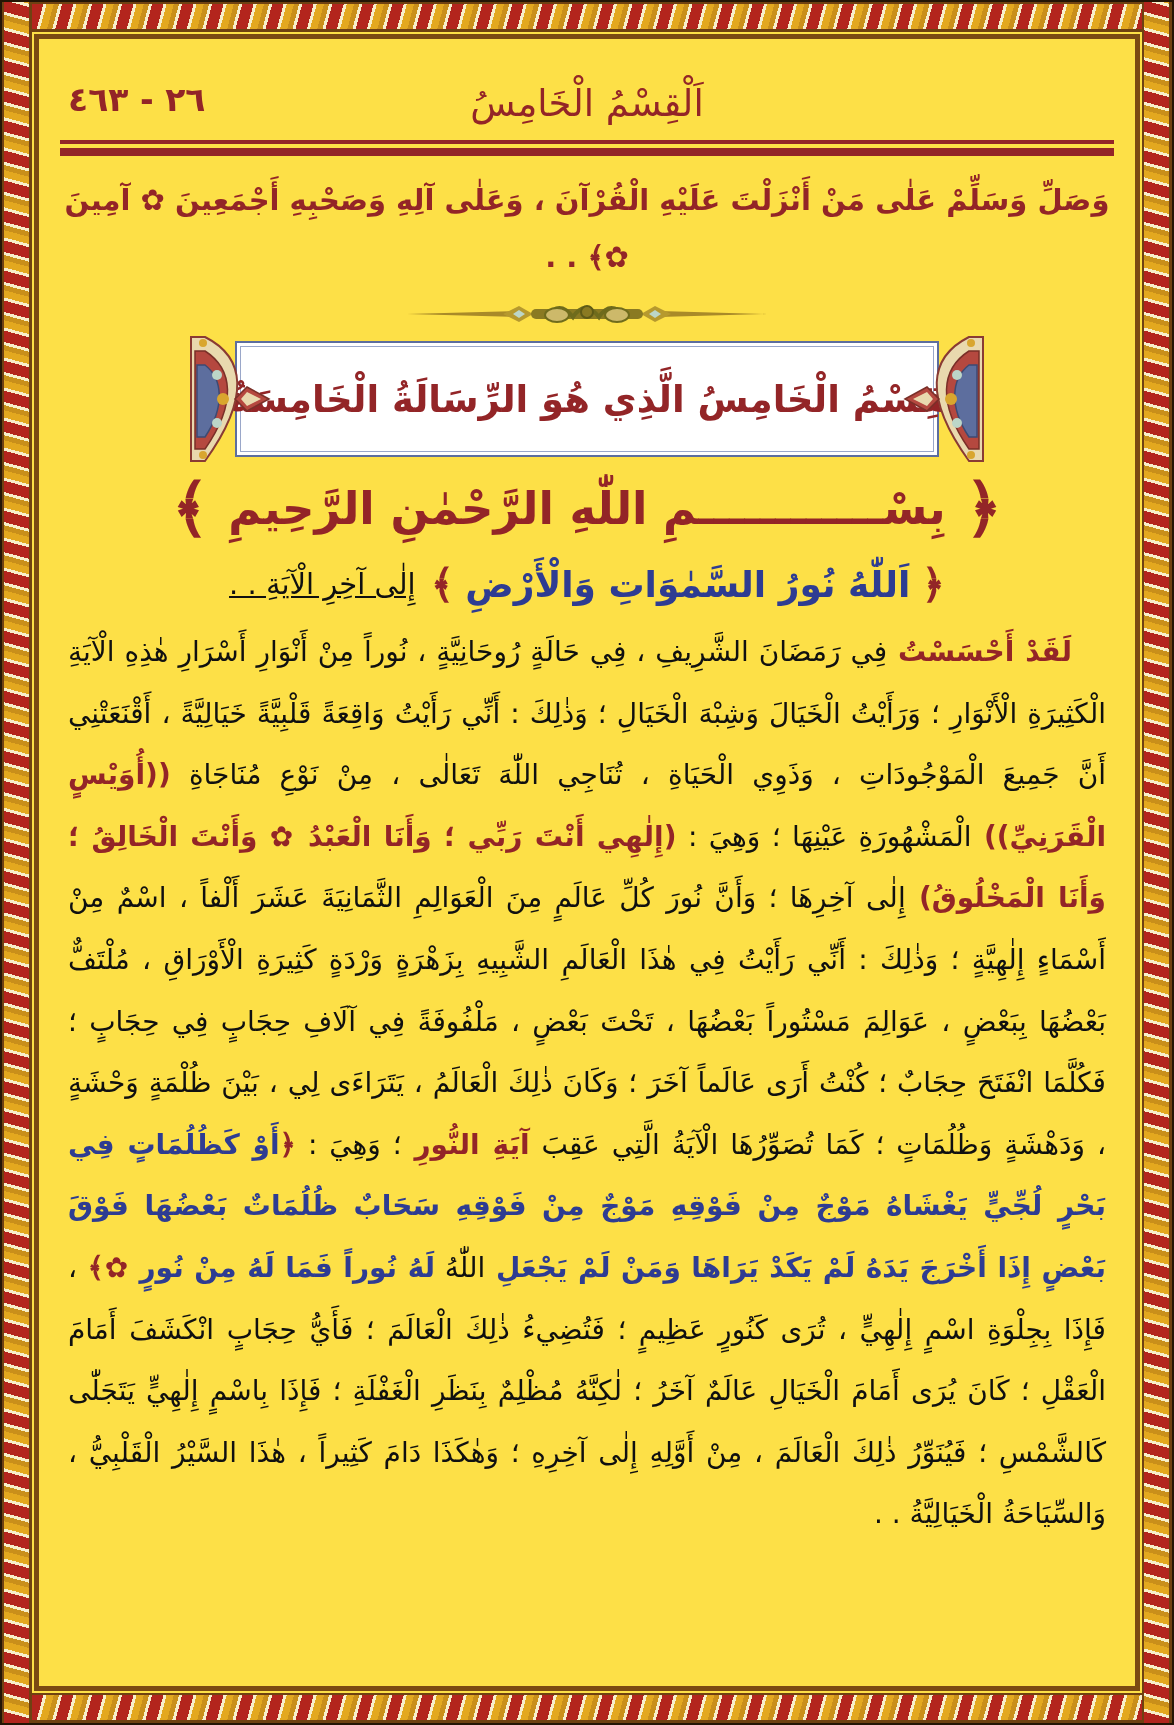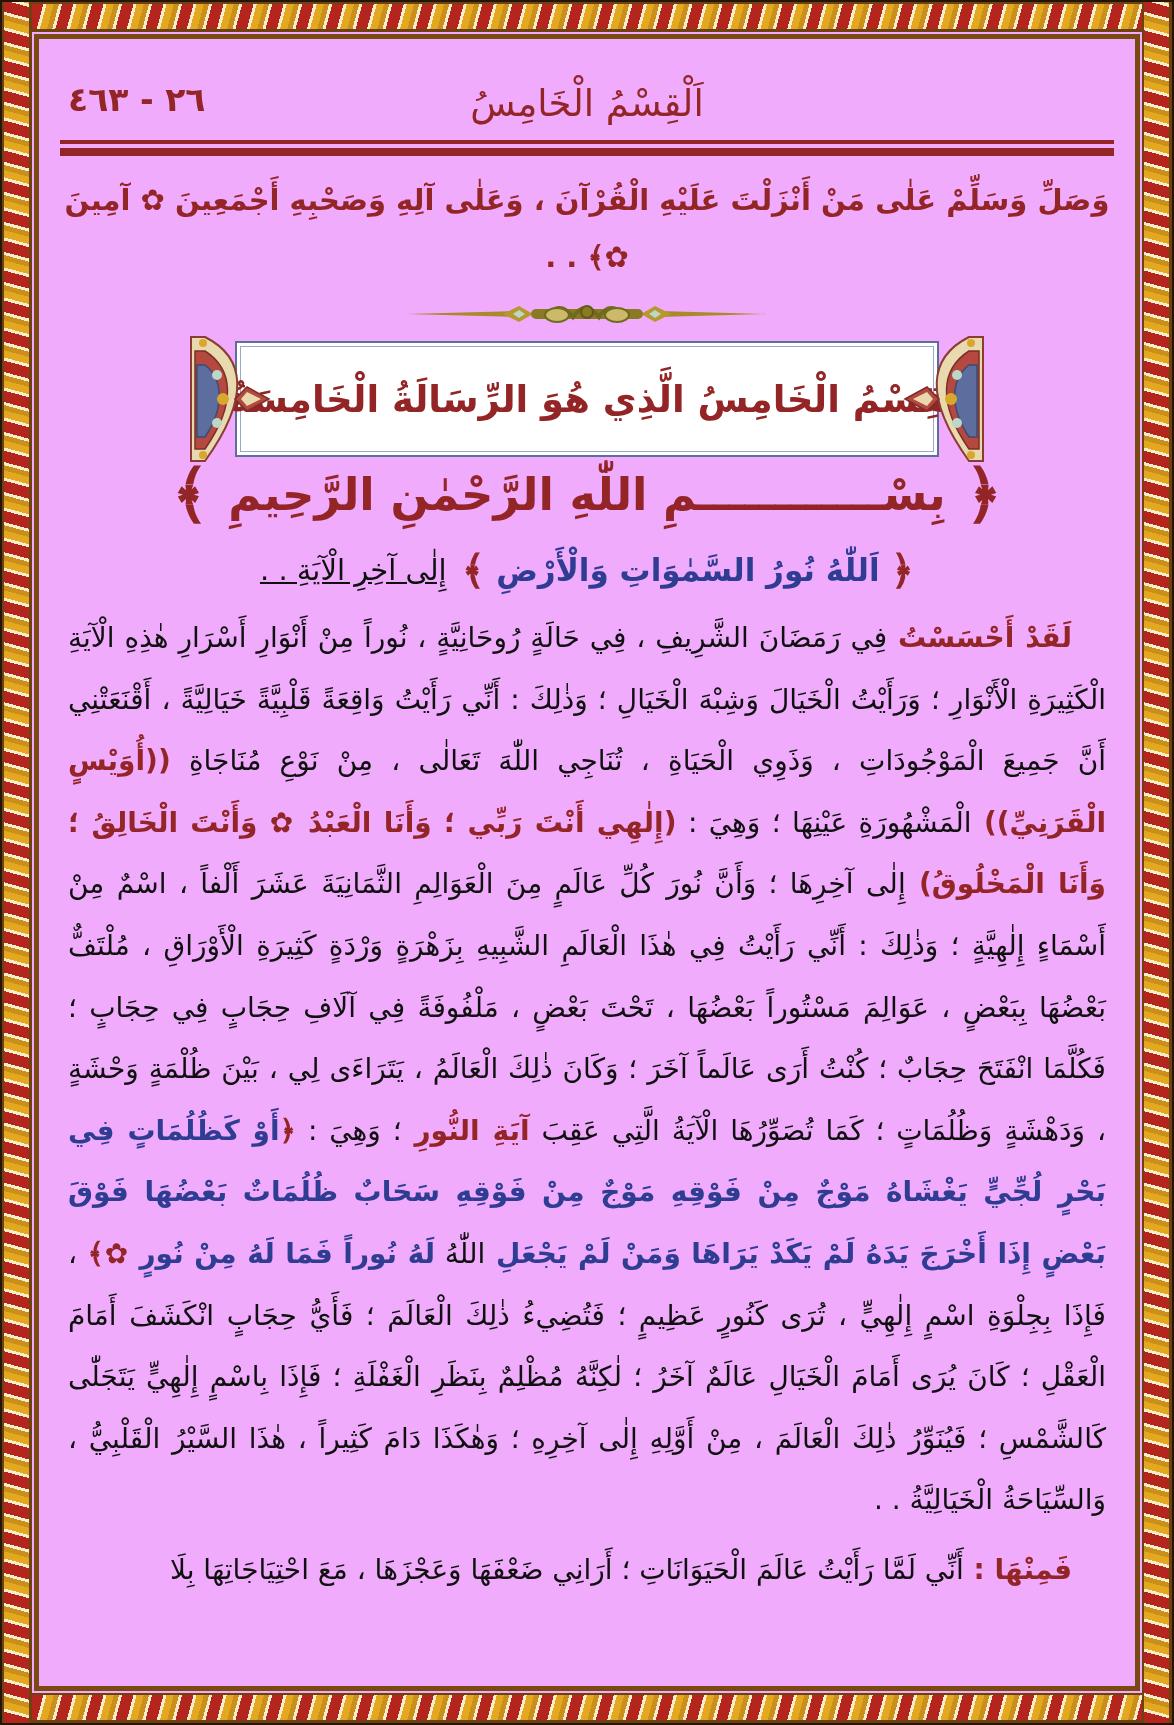--- a/index.html
+++ b/index.html
@@ -1,20 +1,20 @@
 <!DOCTYPE html>
 <html lang="ar" dir="rtl"><head>
 <meta charset="utf-8">
 <style>
   html,body{margin:0;padding:0;background:#e8e8e8;}
   .page{
     position:relative;
     width:1174px;height:1725px;
     margin:0 auto;
-    background:#f0abfc;
+    background:#fde047;
     font-family:"DejaVu Sans", sans-serif;
     overflow:hidden;
     border:2px solid #241505;
     box-sizing:border-box;
   }
   
   .strip{position:absolute;z-index:2;}
   .strip-top,.strip-bottom{
     left:0;right:0;height:25px;
     border-top:2px solid #6f4111;border-bottom:3px solid #6f4111;
@@ -69,27 +69,27 @@
     border:2px solid #5d6e9e;
     box-shadow:inset 0 0 0 3px #ffffff, inset 0 0 0 4px #9aa7c9;
     display:flex;align-items:center;justify-content:center;
     background:#ffffff;
   }
   .title-text{color:#932527;font-weight:bold;font-size:37px;padding:0 70px;white-space:nowrap;}
   .flourish{position:absolute;top:-12px;height:136px;width:86px;}
   .flourish-right{right:-48px;}
   .flourish-left{left:-48px;transform:scaleX(-1);}
   
-  .basmala{text-align:center;color:#932527;white-space:nowrap;}
+  .basmala{margin-top:14px;text-align:center;color:#932527;white-space:nowrap;}
   .basmala .bracket{font-size:64px;font-weight:bold;vertical-align:middle;}
   .basmala .btext{font-size:45px;font-weight:bold;vertical-align:middle;padding:0 14px;}
   
   .verse-line{margin-top:16px;text-align:center;white-space:nowrap;}
   .verse-line .vbracket{color:#932527;font-size:40px;font-weight:bold;vertical-align:middle;}
-  .verse-line .vtext{color:#2e3c92;font-size:31px;font-weight:bold;vertical-align:middle;padding:0 6px;}
+  .verse-line .vtext{color:#2e3c92;font-size:36px;font-weight:bold;vertical-align:middle;padding:0 6px;}
   .verse-line .vtail{color:#101010;font-size:29px;vertical-align:middle;padding-right:10px;text-decoration:underline;}
   
   .body{
     margin-top:14px;font-size:28px;line-height:2.2;
     text-align:justify;color:#101010;
   }
   .body p{margin:8px;text-indent:34px;}
   .body p + p{margin-top:4px;}
   .seg.black{color:#101010;}
   .seg.red{color:#932527;font-weight:bold;}
@@ -171,17 +171,16 @@
 
     <div class="verse-line">
       <span class="vbracket">﴿</span>
       <span class="vtext">اَللّٰهُ نُورُ السَّمٰوَاتِ وَالْأَرْضِ</span>
       <span class="vbracket">﴾</span>
       <span class="vtail">إِلٰى آخِرِ الْآيَةِ . .</span>
     </div>
 
     <div class="body">
       <p><span class="seg red">لَقَدْ أَحْسَسْتُ </span><span class="seg black">فِي رَمَضَانَ الشَّرِيفِ ، فِي حَالَةٍ رُوحَانِيَّةٍ ، نُوراً مِنْ أَنْوَارِ أَسْرَارِ هٰذِهِ الْآيَةِ الْكَثِيرَةِ الْأَنْوَارِ ؛ وَرَأَيْتُ الْخَيَالَ وَشِبْهَ الْخَيَالِ ؛ وَذٰلِكَ : أَنِّي رَأَيْتُ وَاقِعَةً قَلْبِيَّةً خَيَالِيَّةً ، أَقْنَعَتْنِي أَنَّ جَمِيعَ الْمَوْجُودَاتِ ، وَذَوِي الْحَيَاةِ ، تُنَاجِي اللّٰهَ تَعَالٰى ، مِنْ نَوْعِ مُنَاجَاةِ </span><span class="seg red">((أُوَيْسٍ الْقَرَنِيِّ)) </span><span class="seg black">الْمَشْهُورَةِ عَيْنِهَا ؛ وَهِيَ : </span><span class="seg red">(إِلٰهِي أَنْتَ رَبِّي ؛ وَأَنَا الْعَبْدُ ✿ وَأَنْتَ الْخَالِقُ ؛ وَأَنَا الْمَخْلُوقُ) </span><span class="seg black">إِلٰى آخِرِهَا ؛ وَأَنَّ نُورَ كُلِّ عَالَمٍ مِنَ الْعَوَالِمِ الثَّمَانِيَةَ عَشَرَ أَلْفاً ، اسْمٌ مِنْ أَسْمَاءٍ إِلٰهِيَّةٍ ؛ وَذٰلِكَ : أَنِّي رَأَيْتُ فِي هٰذَا الْعَالَمِ الشَّبِيهِ بِزَهْرَةٍ وَرْدَةٍ كَثِيرَةِ الْأَوْرَاقِ ، مُلْتَفٌّ بَعْضُهَا بِبَعْضٍ ، عَوَالِمَ مَسْتُوراً بَعْضُهَا ، تَحْتَ بَعْضٍ ، مَلْفُوفَةً فِي آلَافِ حِجَابٍ فِي حِجَابٍ ؛ فَكُلَّمَا انْفَتَحَ حِجَابٌ ؛ كُنْتُ أَرَى عَالَماً آخَرَ ؛ وَكَانَ ذٰلِكَ الْعَالَمُ ، يَتَرَاءَى لِي ، بَيْنَ ظُلْمَةٍ وَحْشَةٍ ، وَدَهْشَةٍ وَظُلُمَاتٍ ؛ كَمَا تُصَوِّرُهَا الْآيَةُ الَّتِي عَقِبَ </span><span class="seg red">آيَةِ النُّورِ </span><span class="seg black">؛ وَهِيَ : </span><span class="seg red">﴿</span><span class="seg blue">أَوْ كَظُلُمَاتٍ فِي بَحْرٍ لُجِّيٍّ يَغْشَاهُ مَوْجٌ مِنْ فَوْقِهِ مَوْجٌ مِنْ فَوْقِهِ سَحَابٌ ظُلُمَاتٌ بَعْضُهَا فَوْقَ بَعْضٍ إِذَا أَخْرَجَ يَدَهُ لَمْ يَكَدْ يَرَاهَا وَمَنْ لَمْ يَجْعَلِ </span><span class="seg black">اللّٰهُ </span><span class="seg blue">لَهُ نُوراً فَمَا لَهُ مِنْ نُورٍ </span><span class="seg red">✿﴾ </span><span class="seg black">، فَإِذَا بِجِلْوَةِ اسْمٍ إِلٰهِيٍّ ، تُرَى كَنُورٍ عَظِيمٍ ؛ فَتُضِيءُ ذٰلِكَ الْعَالَمَ ؛ فَأَيُّ حِجَابٍ انْكَشَفَ أَمَامَ الْعَقْلِ ؛ كَانَ يُرَى أَمَامَ الْخَيَالِ عَالَمٌ آخَرُ ؛ لٰكِنَّهُ مُظْلِمٌ بِنَظَرِ الْغَفْلَةِ ؛ فَإِذَا بِاسْمٍ إِلٰهِيٍّ يَتَجَلّٰى كَالشَّمْسِ ؛ فَيُنَوِّرُ ذٰلِكَ الْعَالَمَ ، مِنْ أَوَّلِهِ إِلٰى آخِرِهِ ؛ وَهٰكَذَا دَامَ كَثِيراً ، هٰذَا السَّيْرُ الْقَلْبِيُّ ، وَالسِّيَاحَةُ الْخَيَالِيَّةُ . .</span></p>
-      <p><span class="seg red">فَمِنْهَا : </span><span class="seg black">أَنِّي لَمَّا رَأَيْتُ عَالَمَ الْحَيَوَانَاتِ ؛ أَرَانِي ضَعْفَهَا وَعَجْزَهَا ، مَعَ احْتِيَاجَاتِهَا بِلَا</span></p>
     </div>
 
   </div>
 </div>
 
 </body></html>

